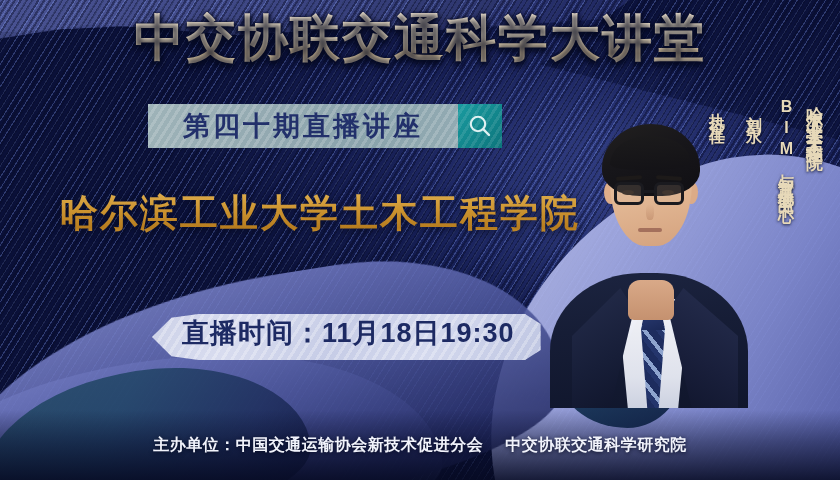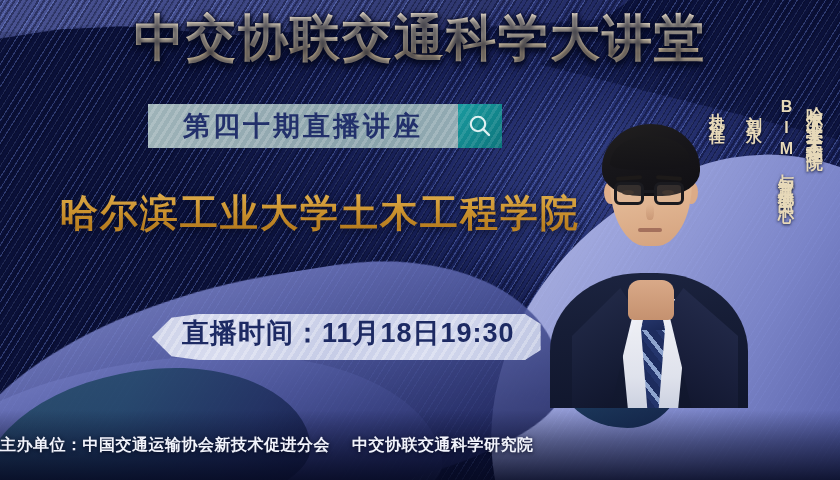--- a/index.html
+++ b/index.html
@@ -317,21 +317,21 @@
     background:#241d1a;border-radius:50%;}
   .p-nose{position:absolute;left:90px;top:126px;width:8px;height:16px;
     background:linear-gradient(180deg,rgba(190,140,110,.0) 0%,rgba(184,131,99,.5) 100%);
     border-radius:40%;}
   .p-mouth{position:absolute;left:82px;top:150px;width:24px;height:4px;
     background:#a4705c;border-radius:3px;}
 
   
   .organizers{
     position:absolute;left:0;bottom:24px;width:840px;
-    z-index:16;
+    text-align:center;z-index:16;
     font-size:16px;font-weight:bold;color:#f1f3fb;
     letter-spacing:.5px;
     text-shadow:0 1px 4px rgba(4,8,28,.9);
     white-space:nowrap;
   }
   .org-gap{display:inline-block;width:22px;}
 </style>
 </head>
 <body>
 

